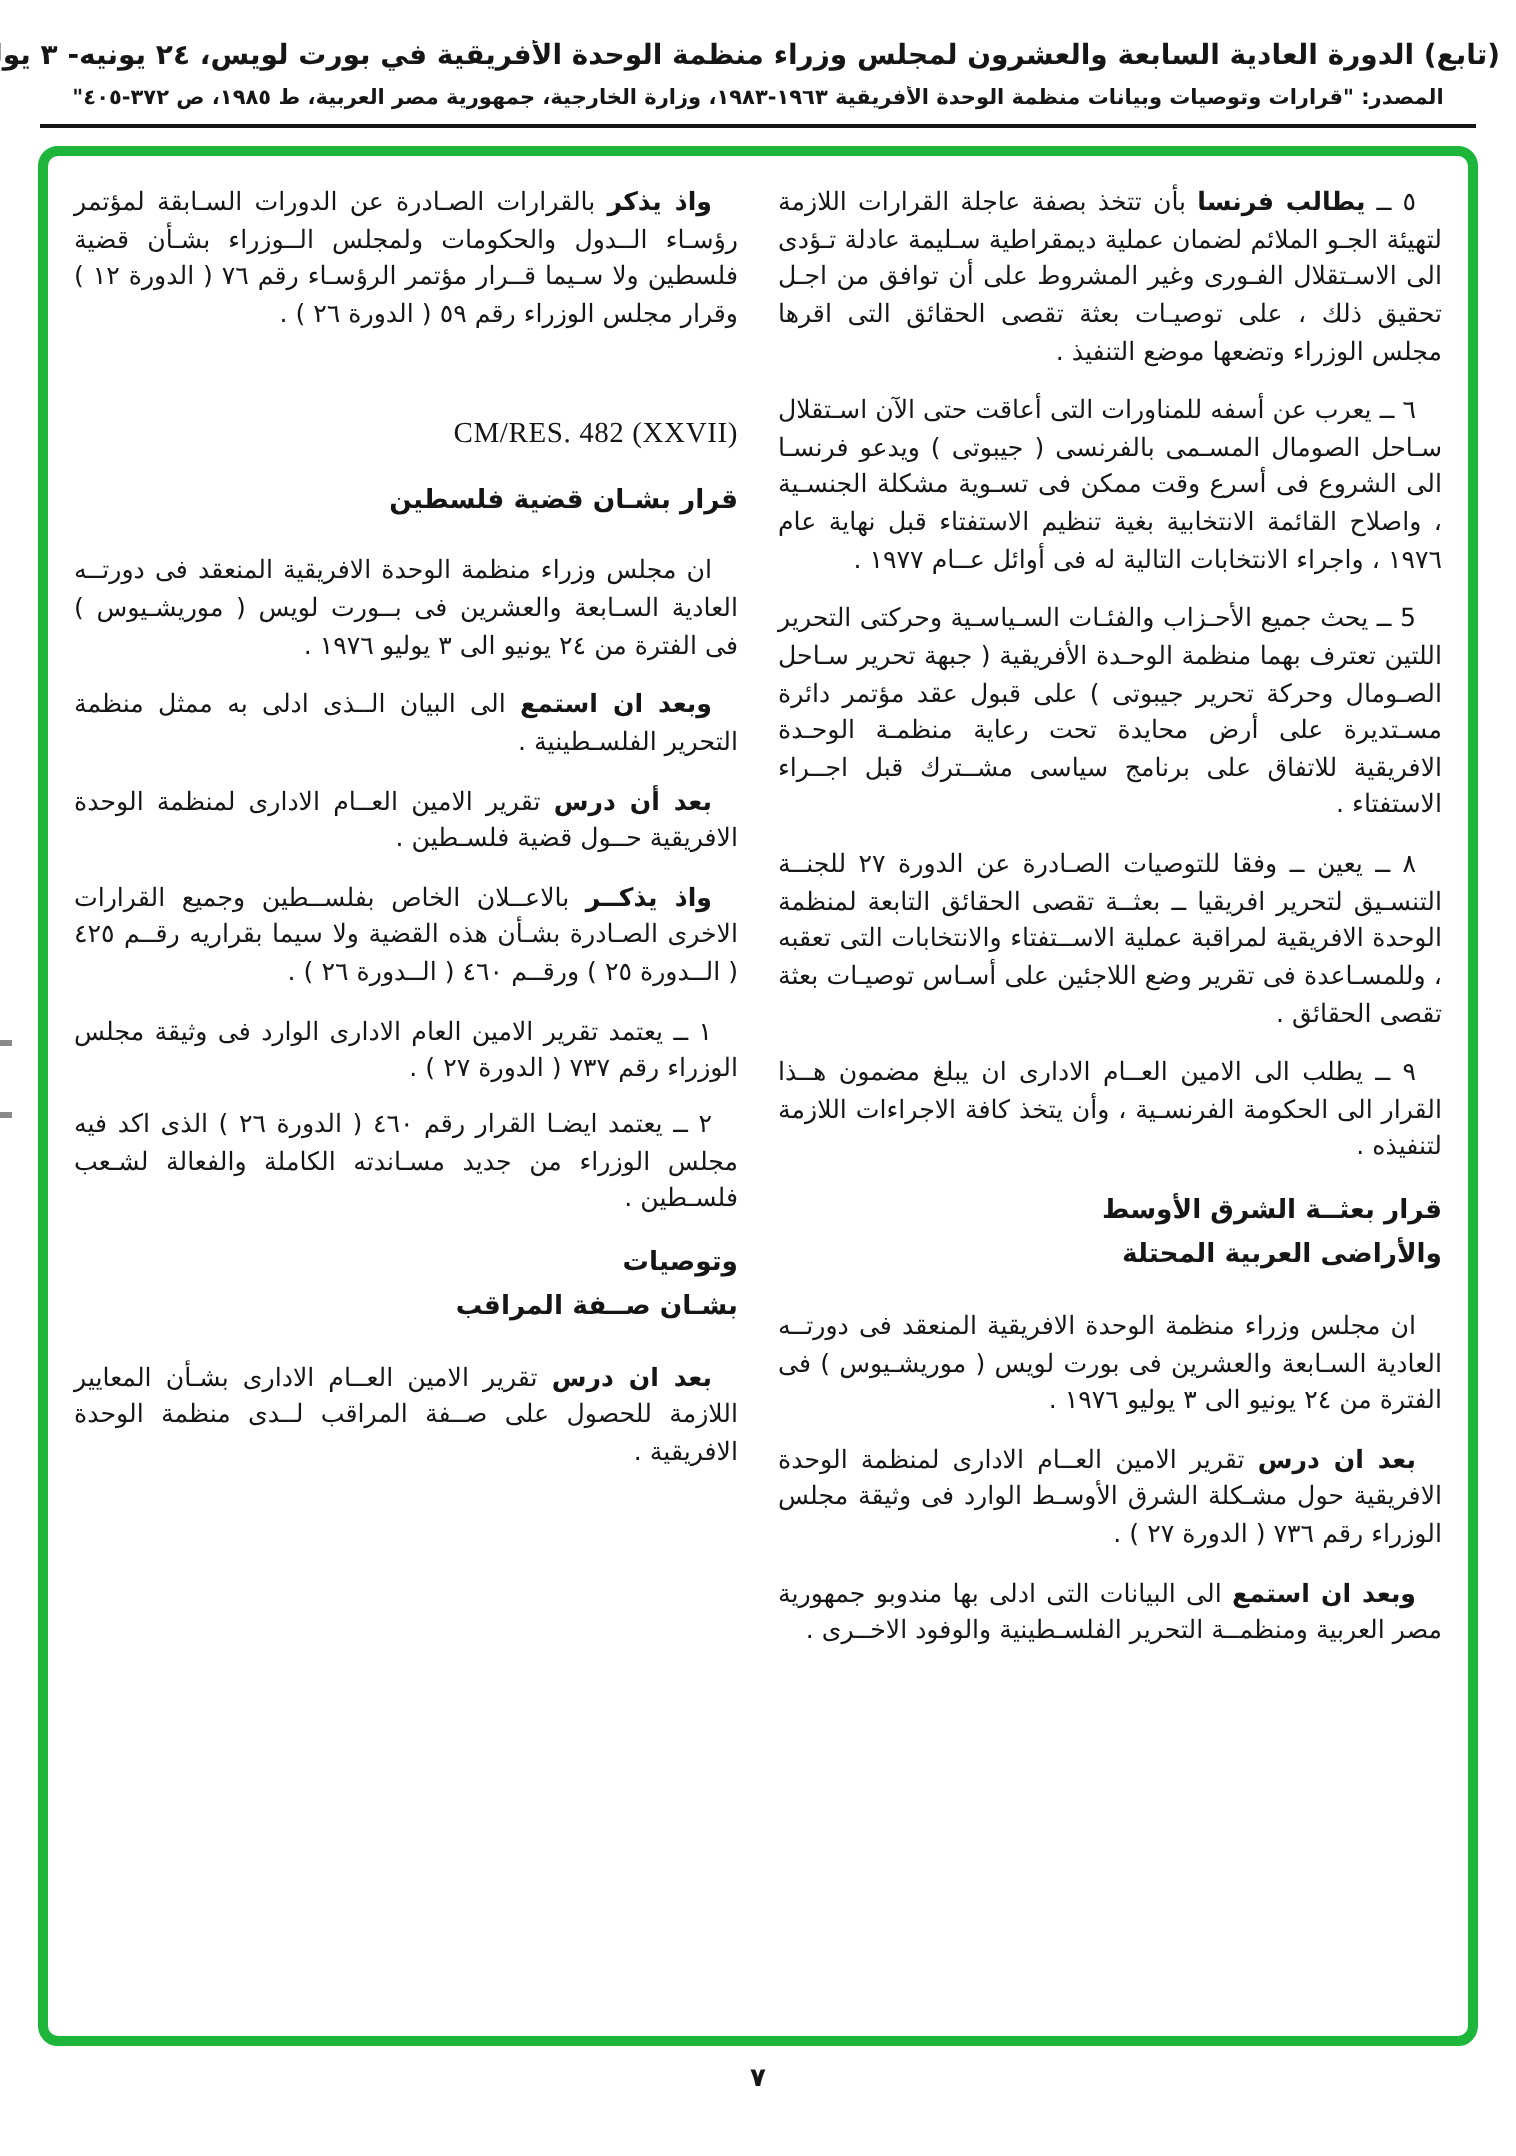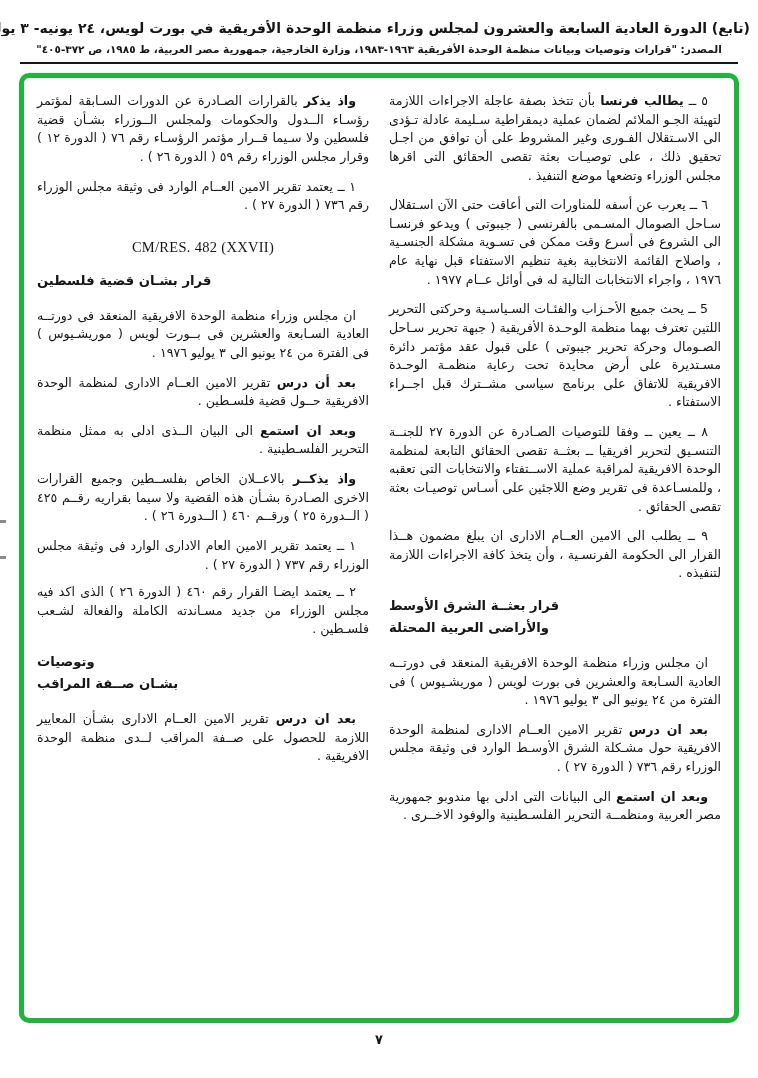--- a/index.html
+++ b/index.html
@@ -23,25 +23,25 @@
     box-sizing:border-box;margin:9px auto 0 auto;width:720px;height:950px;
     border:5px solid #1db53a;border-radius:10px;padding:14px 13px 10px 13px;
     overflow:hidden;background:#fff;
   }
   .columns{display:flex;direction:rtl;gap:20px;height:100%;}
   .col{flex:1;min-width:0;direction:rtl;text-align:justify;font-size:12.6px;line-height:1.48;}
   .para{margin:0 0 11px 0;text-indent:13px;}
   .para b{font-weight:bold;}
   .num-para{margin:0 0 9px 0;text-indent:13px;}
   .res-code{
-    direction:ltr;text-align:center;font-family:"Liberation Serif","DejaVu Serif",serif;
-    font-size:14.5px;margin:22px 0 10px 0;text-indent:0;letter-spacing:.3px;
+    direction:ltr;text-align:right;font-family:"Liberation Serif","DejaVu Serif",serif;
+    font-size:14.5px;margin:40px 0 10px 0;text-indent:0;letter-spacing:.3px;
   }
   .res-title{
-    text-align:left;font-weight:bold;font-size:13.2px;margin:12px 0 14px 0;
+    text-align:right;font-weight:bold;font-size:13.2px;margin:12px 0 14px 0;
     text-indent:0;line-height:1.7;
   }
   
   .page-number{
     text-align:center;font-size:13px;font-weight:bold;margin-top:9px;direction:rtl;
   }
   
   .scan-mark{position:absolute;left:0;width:6px;height:3px;background:#8a8a8a;}
   .mark-a{top:520px;}
   .mark-b{top:556px;}
@@ -52,21 +52,21 @@
 <div class="header">
   <div class="header-title">(تابع) الدورة العادية السابعة والعشرون لمجلس وزراء منظمة الوحدة الأفريقية في بورت لويس، ٢٤ يونيه- ٣ يوليه ١٩٧٦</div>
   <div class="header-source">المصدر: "قرارات وتوصيات وبيانات منظمة الوحدة الأفريقية ١٩٦٣-١٩٨٣، وزارة الخارجية، جمهورية مصر العربية، ط ١٩٨٥، ص ٣٧٢-٤٠٥"</div>
   <hr class="header-rule">
 </div>
 
 <div class="doc-frame">
   <div class="columns">
 
     <div class="col">
-      <p class="para"><span>٥ ــ </span><b>يطالب فرنسا</b><span> بأن تتخذ بصفة عاجلة الاجراءات اللازمة لتهيئة الجـو الملائم لضمان عملية ديمقراطية سـليمة عادلة تـؤدى الى الاسـتقلال الفـورى وغير المشروط على أن توافق من اجـل تحقيق ذلك ، على توصيـات بعثة تقصى الحقائق التى اقرها مجلس الوزراء وتضعها موضع التنفيذ .</span></p>
+      <p class="para"><span>٥ ــ </span><b>يطالب فرنسا</b><span> بأن تتخذ بصفة عاجلة القرارات اللازمة لتهيئة الجـو الملائم لضمان عملية ديمقراطية سـليمة عادلة تـؤدى الى الاسـتقلال الفـورى وغير المشروط على أن توافق من اجـل تحقيق ذلك ، على توصيـات بعثة تقصى الحقائق التى اقرها مجلس الوزراء وتضعها موضع التنفيذ .</span></p>
 
       <p class="para"><span>٦ ــ يعرب عن أسفه للمناورات التى أعاقت حتى الآن اسـتقلال سـاحل الصومال المسـمى بالفرنسى ( جيبوتى ) ويدعو فرنسـا الى الشروع فى أسرع وقت ممكن فى تسـوية مشكلة الجنسـية ، واصلاح القائمة الانتخابية بغية تنظيم الاستفتاء قبل نهاية عام ١٩٧٦ ، واجراء الانتخابات التالية له فى أوائل عــام ١٩٧٧ .</span></p>
 
       <p class="para"><span>5 ــ يحث جميع الأحـزاب والفئـات السـياسـية وحركتى التحرير اللتين تعترف بهما منظمة الوحـدة الأفريقية ( جبهة تحرير سـاحل الصـومال وحركة تحرير جيبوتى ) على قبول عقد مؤتمر دائرة مسـتديرة على أرض محايدة تحت رعاية منظمـة الوحـدة الافريقية للاتفاق على برنامج سياسى مشــترك قبل اجــراء الاستفتاء .</span></p>
 
       <p class="para"><span>٨ ــ يعين ــ وفقا للتوصيات الصـادرة عن الدورة ٢٧ للجنــة التنسـيق لتحرير افريقيا ــ بعثــة تقصى الحقائق التابعة لمنظمة الوحدة الافريقية لمراقبة عملية الاســتفتاء والانتخابات التى تعقبه ، وللمسـاعدة فى تقرير وضع اللاجئين على أسـاس توصيـات بعثة تقصى الحقائق .</span></p>
 
       <p class="para"><span>٩ ــ يطلب الى الامين العــام الادارى ان يبلغ مضمون هــذا القرار الى الحكومة الفرنسـية ، وأن يتخذ كافة الاجراءات اللازمة لتنفيذه .</span></p>
 
 
@@ -75,32 +75,31 @@
       <p class="para"><span>ان مجلس وزراء منظمة الوحدة الافريقية المنعقد فى دورتــه العادية السـابعة والعشرين فى بورت لويس ( موريشـيوس ) فى الفترة من ٢٤ يونيو الى ٣ يوليو ١٩٧٦ .</span></p>
 
       <p class="para"><b>بعد ان درس</b><span> تقرير الامين العــام الادارى لمنظمة الوحدة الافريقية حول مشـكلة الشرق الأوسـط الوارد فى وثيقة مجلس الوزراء رقم ٧٣٦ ( الدورة ٢٧ ) .</span></p>
 
       <p class="para"><b>وبعد ان استمع</b><span> الى البيانات التى ادلى بها مندوبو جمهورية مصر العربية ومنظمــة التحرير الفلسـطينية والوفود الاخــرى .</span></p>
     </div>
 
     <div class="col">
       <p class="para"><b>واذ يذكر</b><span> بالقرارات الصـادرة عن الدورات السـابقة لمؤتمر رؤسـاء الــدول والحكومات ولمجلس الــوزراء بشـأن قضية فلسطين ولا سـيما قــرار مؤتمر الرؤسـاء رقم ٧٦ ( الدورة ١٢ ) وقرار مجلس الوزراء رقم ٥٩ ( الدورة ٢٦ ) .</span></p>
 
-      <p class="num-para"><span>١ ــ يعتمد تقرير الامين العــام الوارد فى وثيقة مجلس الوزراء رقم ٧٣٦ ( الدورة ٢٧ ) .</span></p>
 
 
       <p class="para res-code">CM/RES. 482 (XXVII)</p>
 
       <p class="para res-title">قرار بشـان قضية فلسطين</p>
 
       <p class="para"><span>ان مجلس وزراء منظمة الوحدة الافريقية المنعقد فى دورتــه العادية السـابعة والعشرين فى بــورت لويس ( موريشـيوس ) فى الفترة من ٢٤ يونيو الى ٣ يوليو ١٩٧٦ .</span></p>
 
+      <p class="para"><b>وبعد ان استمع</b><span> الى البيان الــذى ادلى به ممثل منظمة التحرير الفلسـطينية .</span></p>
+
       <p class="para"><b>بعد أن درس</b><span> تقرير الامين العــام الادارى لمنظمة الوحدة الافريقية حــول قضية فلسـطين .</span></p>
-
-      <p class="para"><b>وبعد ان استمع</b><span> الى البيان الــذى ادلى به ممثل منظمة التحرير الفلسـطينية .</span></p>
 
       <p class="para"><b>واذ يذكــر</b><span> بالاعــلان الخاص بفلســطين وجميع القرارات الاخرى الصـادرة بشـأن هذه القضية ولا سيما بقراريه رقــم ٤٢٥ ( الــدورة ٢٥ ) ورقــم ٤٦٠ ( الــدورة ٢٦ ) .</span></p>
 
       <p class="num-para"><span>١ ــ يعتمد تقرير الامين العام الادارى الوارد فى وثيقة مجلس الوزراء رقم ٧٣٧ ( الدورة ٢٧ ) .</span></p>
 
       <p class="num-para"><span>٢ ــ يعتمد ايضـا القرار رقم ٤٦٠ ( الدورة ٢٦ ) الذى اكد فيه مجلس الوزراء من جديد مسـاندته الكاملة والفعالة لشـعب فلسـطين .</span></p>
 
 
       <p class="para res-title"><span>وتوصيات</span><br><span>بشـان صــفة المراقب</span></p>
 

